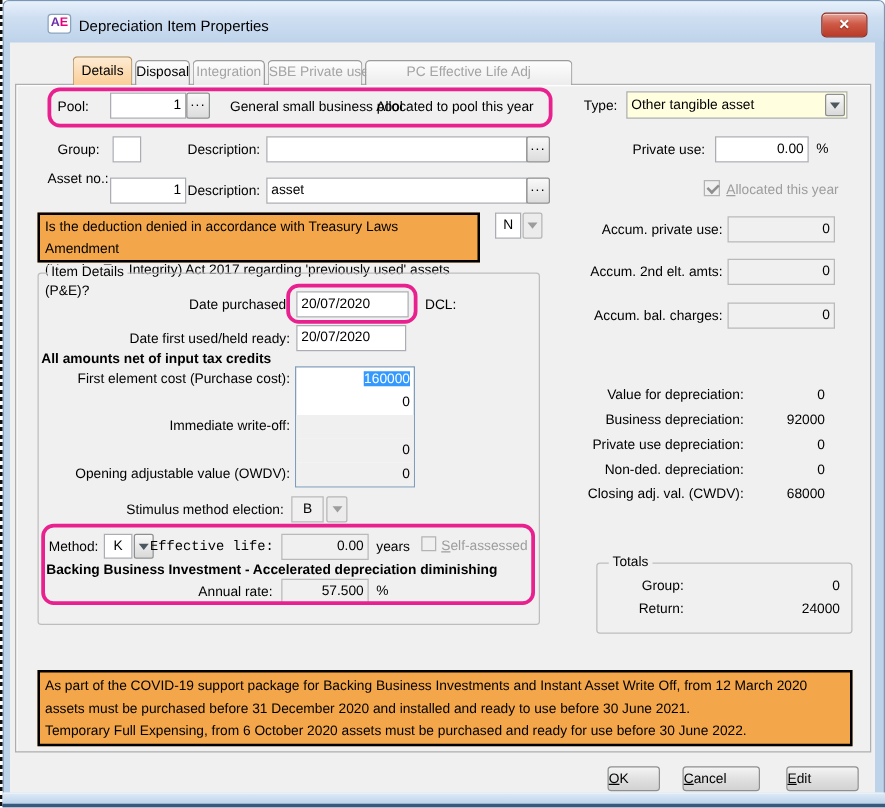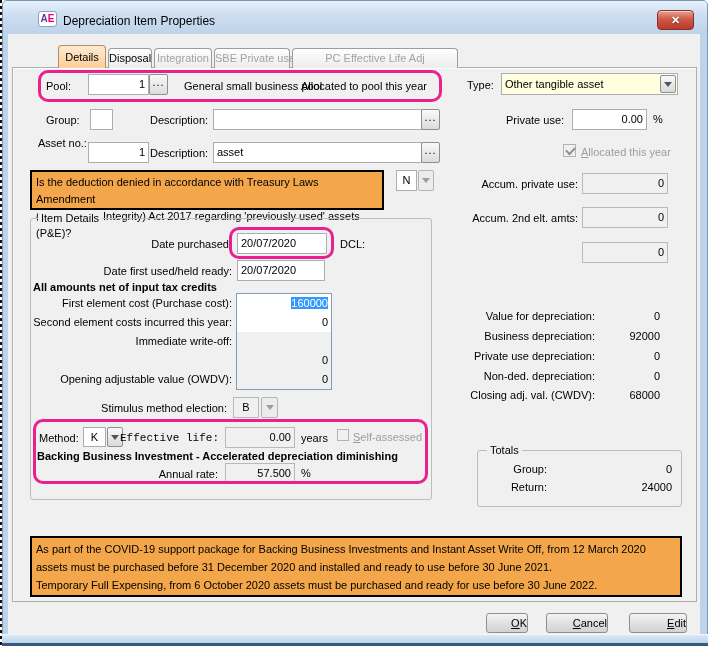--- a/index.html
+++ b/index.html
@@ -34,21 +34,21 @@
   .gbox{border:1px solid #bdbdbd;border-radius:3px;}
   .gbox-label{background:#f0f0f0;padding:0 3px;white-space:nowrap;line-height:13px;}
   .annot{border:3px solid #e8218e;border-radius:10px;pointer-events:none;z-index:5;}
   .warn{background:#f3a64a;border:2px solid #000;padding:2px 4px;line-height:17px;}
   .cb{border:1px solid #9a9a9a;background:#fff;}
   .cbdis{background:#f0f0f0;border-color:#b3b3b3;}
   .check{position:absolute;left:2px;top:2px;width:7px;height:4px;border-left:2px solid #8f8f8f;border-bottom:2px solid #8f8f8f;transform:rotate(-45deg);}
   .sel{background:#3399ff;color:#fff;}
   .ufl{display:inline-block;}
   .ufl::first-letter{text-decoration:underline;}
-  .btn{background:linear-gradient(#f4f4f4,#dfdfdf 55%,#d2d2d2);border:1px solid #8e8f8f;border-radius:3px;text-align:right;line-height:18px;}
+  .btn{background:linear-gradient(#f4f4f4,#dfdfdf 55%,#d2d2d2);border:1px solid #8e8f8f;border-radius:3px;text-align:left;line-height:18px;}
   .costrow{height:19px;line-height:19px;padding:0 3px;text-align:right;white-space:nowrap;}
   .costgray{background:#f0f0f0;}
   .bottom-strip{background:linear-gradient(#dce9f6,#b9d0e8);}
   .bottom-line{background:#36597d;}
 </style>
 </head>
 <body>
 
 <div class="shot">
 
@@ -109,37 +109,37 @@
   </div>
   <div class="abs field" style="left:396px;top:170px;width:21px;height:21px;text-align:center;">N</div>
   <div class="abs dd-btn ddis" style="left:418px;top:170px;width:16px;height:21px;">
       <span class="tri"></span>
     </div>
 
   <div class="abs lbl lblr" style="left:420px;top:178px;width:158px;">Accum. private use:</div>
   <div class="abs field fdis num" style="left:582px;top:173px;width:86px;height:21px;">0</div>
   <div class="abs lbl lblr" style="left:420px;top:212px;width:158px;">Accum. 2nd elt. amts:</div>
   <div class="abs field fdis num" style="left:582px;top:207px;width:86px;height:21px;">0</div>
+  <div class="abs lbl lblr" style="left:420px;top:247px;width:158px;">Accum. bal. charges:</div>
   <div class="abs field fdis num" style="left:582px;top:242px;width:86px;height:21px;">0</div>
 
   <div class="abs gbox" style="left:30px;top:218px;width:402px;height:282px;"></div>
   <div class="abs gbox-label" style="left:38px;top:212px;">Item Details</div>
 
   <div class="abs annot" style="left:229px;top:227px;width:105px;height:32px;"></div>
   <div class="abs lbl lblr" style="left:90px;top:238px;width:142px;">Date purchased:</div>
   <div class="abs field" style="left:237px;top:233px;width:90px;height:21px;">20/07/2020</div>
   <div class="abs lbl" style="left:340px;top:238px;">DCL:</div>
 
   <div class="abs lbl lblr" style="left:60px;top:265px;width:172px;">Date first used/held ready:</div>
   <div class="abs field" style="left:237px;top:260px;width:88px;height:21px;">20/07/2020</div>
 
   <div class="abs lbl bold" style="left:33px;top:281px;">All amounts net of input tax credits</div>
 
   <div class="abs lbl lblr" style="left:30px;top:297px;width:202px;">First element cost (Purchase cost):</div>
-  <div class="abs lbl lblr" style="left:30px;top:316px;width:202px;">Second element costs incurred this year:</div>
   <div class="abs lbl lblr" style="left:30px;top:335px;width:202px;">Immediate write-off:</div>
   <div class="abs lbl lblr" style="left:30px;top:373px;width:202px;">Opening adjustable value (OWDV):</div>
 
   <div class="abs" style="left:236px;top:293px;width:96px;height:97px;border:1px solid #7f9db9;background:#fff;">
     <div class="costrow"><span class="sel">160000</span></div>
     <div class="costrow">0</div>
     <div class="costrow costgray"></div>
     <div class="costrow costgray">0</div>
     <div class="costrow costgray">0</div>
   </div>

